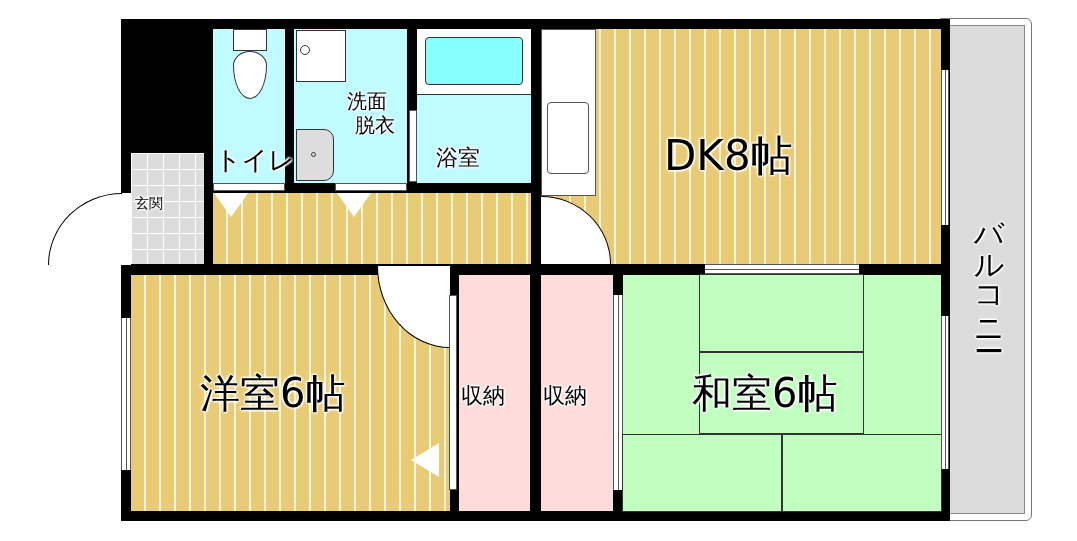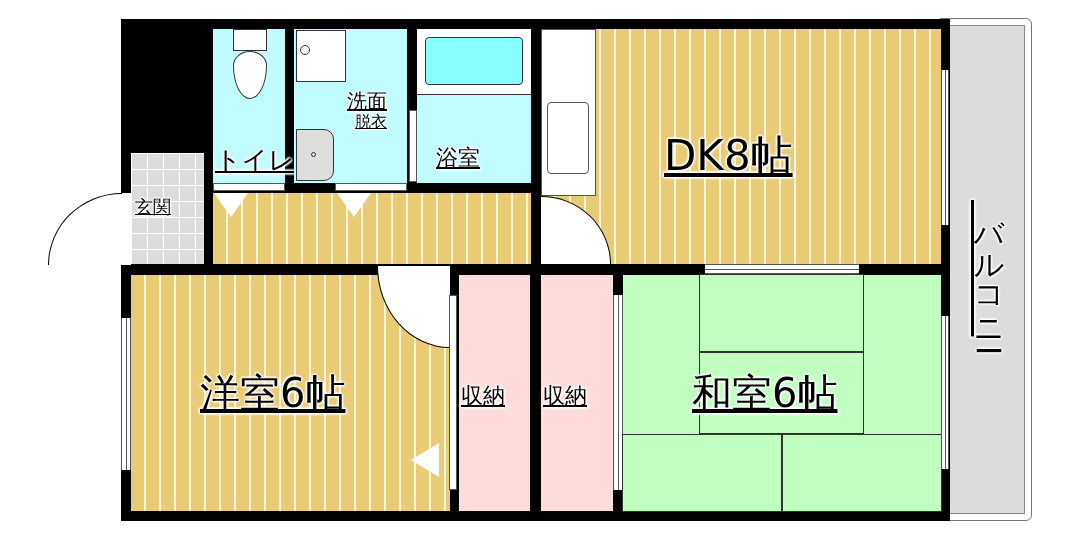--- a/index.html
+++ b/index.html
@@ -4,21 +4,21 @@
 <style>
   html,body{margin:0;padding:0;background:#fff;}
   body{width:1077px;height:541px;position:relative;overflow:hidden;font-family:"DejaVu Sans",sans-serif;}
   .abs{position:absolute;box-sizing:border-box;}
   .wall{background:#000;}
   .floor{background-color:#e8cb74;background-image:repeating-linear-gradient(90deg,transparent 0,transparent 13px,#fff5d8 13px,#fff5d8 15px);}
   .blue{background:#c0fbff;}
   .pink{background:#ffdcdc;}
   .green{background:#c1ffc1;}
   .tile{background-color:#dcdcdc;background-image:linear-gradient(#fff 1px,transparent 1px),linear-gradient(90deg,#fff 1px,transparent 1px);background-size:16px 16px;}
-  .label{position:absolute;color:#000;white-space:nowrap;text-shadow:0 0 3px #fff,0 0 3px #fff,0 0 3px #fff,1px 1px 2px #fff,-1px -1px 2px #fff;text-decoration:underline;}
+  .label{position:absolute;color:#000;white-space:nowrap;text-shadow:0 0 3px #fff,0 0 3px #fff,0 0 3px #fff,1px 1px 2px #fff,-1px -1px 2px #fff;}
   .win-v{background:#fff;border-left:1px solid #555;border-right:1px solid #555;}
   .win-v::after{content:"";position:absolute;left:50%;top:0;bottom:0;border-left:1px solid #555;}
   .win-h{background:#fff;border-top:1px solid #555;border-bottom:1px solid #555;}
   .win-h::after{content:"";position:absolute;top:50%;left:0;right:0;border-top:1px solid #555;}
   .tri-down{width:0;height:0;border-left:17px solid transparent;border-right:17px solid transparent;border-top:24px solid #fff;}
   .tri-left{width:0;height:0;border-top:17px solid transparent;border-bottom:17px solid transparent;border-right:28px solid #fff;}
   .tatami{border:1px solid #333;}
 </style>
 </head>
 <body>
@@ -42,33 +42,33 @@
   <div class="abs blue" style="left:294px;top:29px;width:113px;height:154px;">
     <div class="abs" style="left:2px;top:1px;width:50px;height:52px;background:#fff;border:1px solid #333;">
       <div class="abs" style="left:3px;top:14px;width:10px;height:10px;border:1px solid #333;border-radius:50%;"></div>
     </div>
     <div class="abs" style="left:2px;top:100px;width:38px;height:52px;background:#ddd;border:1px solid #333;border-radius:0 10px 10px 0;">
       <div class="abs" style="left:14px;top:22px;width:5px;height:5px;border:1px solid #333;border-radius:50%;"></div>
     </div>
   </div>
   <div class="abs" style="left:335px;top:183px;width:72px;height:8px;background:#fff;border:1px solid #555;"></div>
   <div class="label" style="left:347px;top:88px;font-size:20px;">洗面</div>
-  <div class="label" style="left:347px;top:112px;font-size:16px;padding-left:8px;">脱衣</div>
+  <div class="label" style="left:347px;top:112px;font-size:20px;padding-left:8px;">脱衣</div>
 
   <div class="abs blue" style="left:417px;top:29px;width:114px;height:154px;">
     <div class="abs" style="left:0;top:0;width:114px;height:66px;background:#fff;border-bottom:1px solid #333;"></div>
     <div class="abs" style="left:8px;top:8px;width:98px;height:48px;background:#88ffff;border:1px solid #333;border-radius:4px;"></div>
   </div>
   <div class="abs" style="left:409px;top:110px;width:8px;height:72px;background:#fff;border:1px solid #555;"></div>
   <div class="label" style="left:436px;top:143px;font-size:22px;">浴室</div>
 
   <div class="abs tile" style="left:131px;top:153px;width:73px;height:111px;"></div>
   <div class="abs" style="left:121px;top:193px;width:10px;height:72px;background:#fff;"></div>
   <div class="abs" style="left:48px;top:193px;width:74px;height:72px;border-top:1px solid #000;border-left:1px solid #000;border-radius:100% 0 0 0;background:#fff;"></div>
-  <div class="label" style="left:135px;top:195px;font-size:18px;">玄関</div>
+  <div class="label" style="left:135px;top:195px;font-size:14px;">玄関</div>
 
   <div class="abs floor" style="left:213px;top:193px;width:318px;height:71px;"></div>
   <div class="abs tri-down" style="left:214px;top:193px;"></div>
   <div class="abs tri-down" style="left:337px;top:193px;"></div>
 
   <div class="abs floor" style="left:541px;top:29px;width:400px;height:235px;"></div>
   <div class="abs" style="left:541px;top:29px;width:55px;height:167px;background:#fff;border:1px solid #555;">
     <div class="abs" style="left:5px;top:72px;width:42px;height:72px;border:1px solid #555;border-radius:4px;"></div>
   </div>
   <div class="abs" style="left:541px;top:196px;width:70px;height:68px;background:#fff;border-top:1px solid #000;border-right:1px solid #000;border-radius:0 100% 0 0;"></div>

